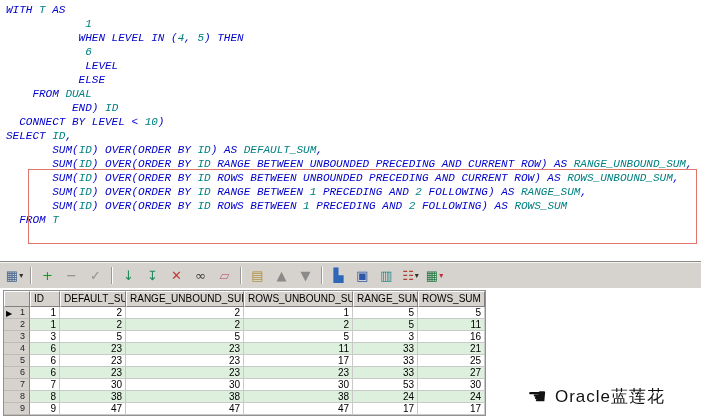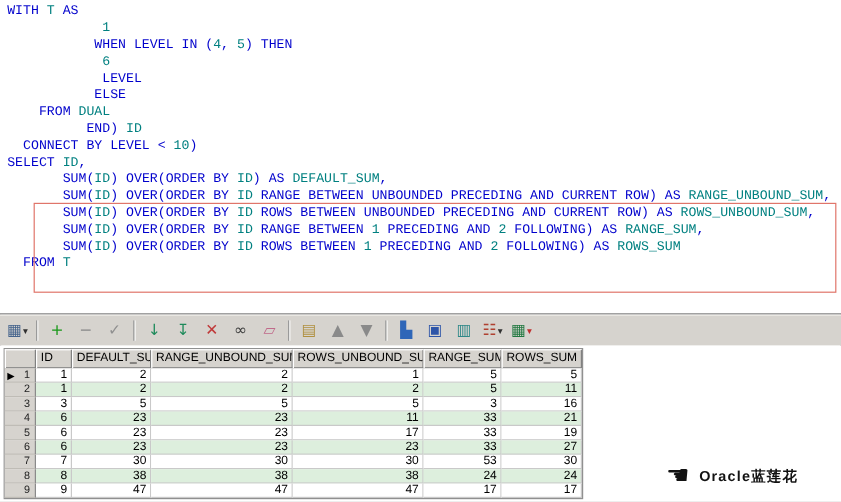--- a/index.html
+++ b/index.html
@@ -17,21 +17,21 @@
 
   
   .editor {
     height: 262px; background: #ffffff; position: relative;
     font-family: "Liberation Mono", "DejaVu Sans Mono", monospace;
     font-size: 11px; line-height: 14px;
     padding: 3px 0 0 6px; box-sizing: border-box;
     border-bottom: 1px solid #8a8a8a;
     cursor: text;
   }
-  .code-line { white-space: pre; height: 14px; }
+  .code-line { white-space: pre; height: 14px; font-style: italic; }
   .highlight-box {
     position: absolute; left: 28px; top: 169px; width: 667px; height: 73px;
     border: 1px solid #e0756a; pointer-events: none;
   }
 
   
   .toolbar {
     height: 26px; background: #d6d3ce;
     border-top: 1px solid #f5f3ef;
     display: flex; align-items: center;
@@ -71,21 +71,21 @@
     font-size: 9px; line-height: 11px; text-align: right; padding: 0 4px 0 0;
   }
   .marker { position: absolute; left: 2px; top: 1px; font-size: 8px; color: #000; font-family: "DejaVu Sans", sans-serif; }
 
   
   .watermark {
     position: absolute; right: 36px; bottom: 10px;
     display: flex; align-items: center; gap: 8px; color: #121212;
   }
   .wm-hand { font-size: 22px; line-height: 22px; font-family: "DejaVu Sans", sans-serif; }
-  .wm-text { font-size: 12px; font-weight: bold; letter-spacing: 1px; }
+  .wm-text { font-size: 17px; font-weight: normal; letter-spacing: 1px; }
 </style>
 </head>
 <body>
 
 <div class="window">
 
   <div class="editor">
     <div>
         <div class="code-line"><span style="color: rgb(0, 0, 204);">WITH </span><span style="color: rgb(0, 128, 128);">T</span><span style="color: rgb(0, 0, 204);"> AS</span></div>
         <div class="code-line"><span style="color: rgb(0, 128, 128);">            1</span></div>
@@ -216,21 +216,21 @@
             <div class="gcell gdata" style="width: 65px; background: rgb(221, 239, 221);">33</div>
             <div class="gcell gdata" style="width: 67px; background: rgb(221, 239, 221);">21</div>
           </div>
           <div class="grow">
             <div class="gcell gind" style="width: 26px;"><span>5</span></div>
             <div class="gcell gdata" style="width: 30px;">6</div>
             <div class="gcell gdata" style="width: 66px;">23</div>
             <div class="gcell gdata" style="width: 118px;">23</div>
             <div class="gcell gdata" style="width: 109px;">17</div>
             <div class="gcell gdata" style="width: 65px;">33</div>
-            <div class="gcell gdata" style="width: 67px;">19</div>
+            <div class="gcell gdata" style="width: 67px;">25</div>
           </div>
           <div class="grow">
             <div class="gcell gind" style="width: 26px;"><span>6</span></div>
             <div class="gcell gdata" style="width: 30px; background: rgb(221, 239, 221);">6</div>
             <div class="gcell gdata" style="width: 66px; background: rgb(221, 239, 221);">23</div>
             <div class="gcell gdata" style="width: 118px; background: rgb(221, 239, 221);">23</div>
             <div class="gcell gdata" style="width: 109px; background: rgb(221, 239, 221);">23</div>
             <div class="gcell gdata" style="width: 65px; background: rgb(221, 239, 221);">33</div>
             <div class="gcell gdata" style="width: 67px; background: rgb(221, 239, 221);">27</div>
           </div>

